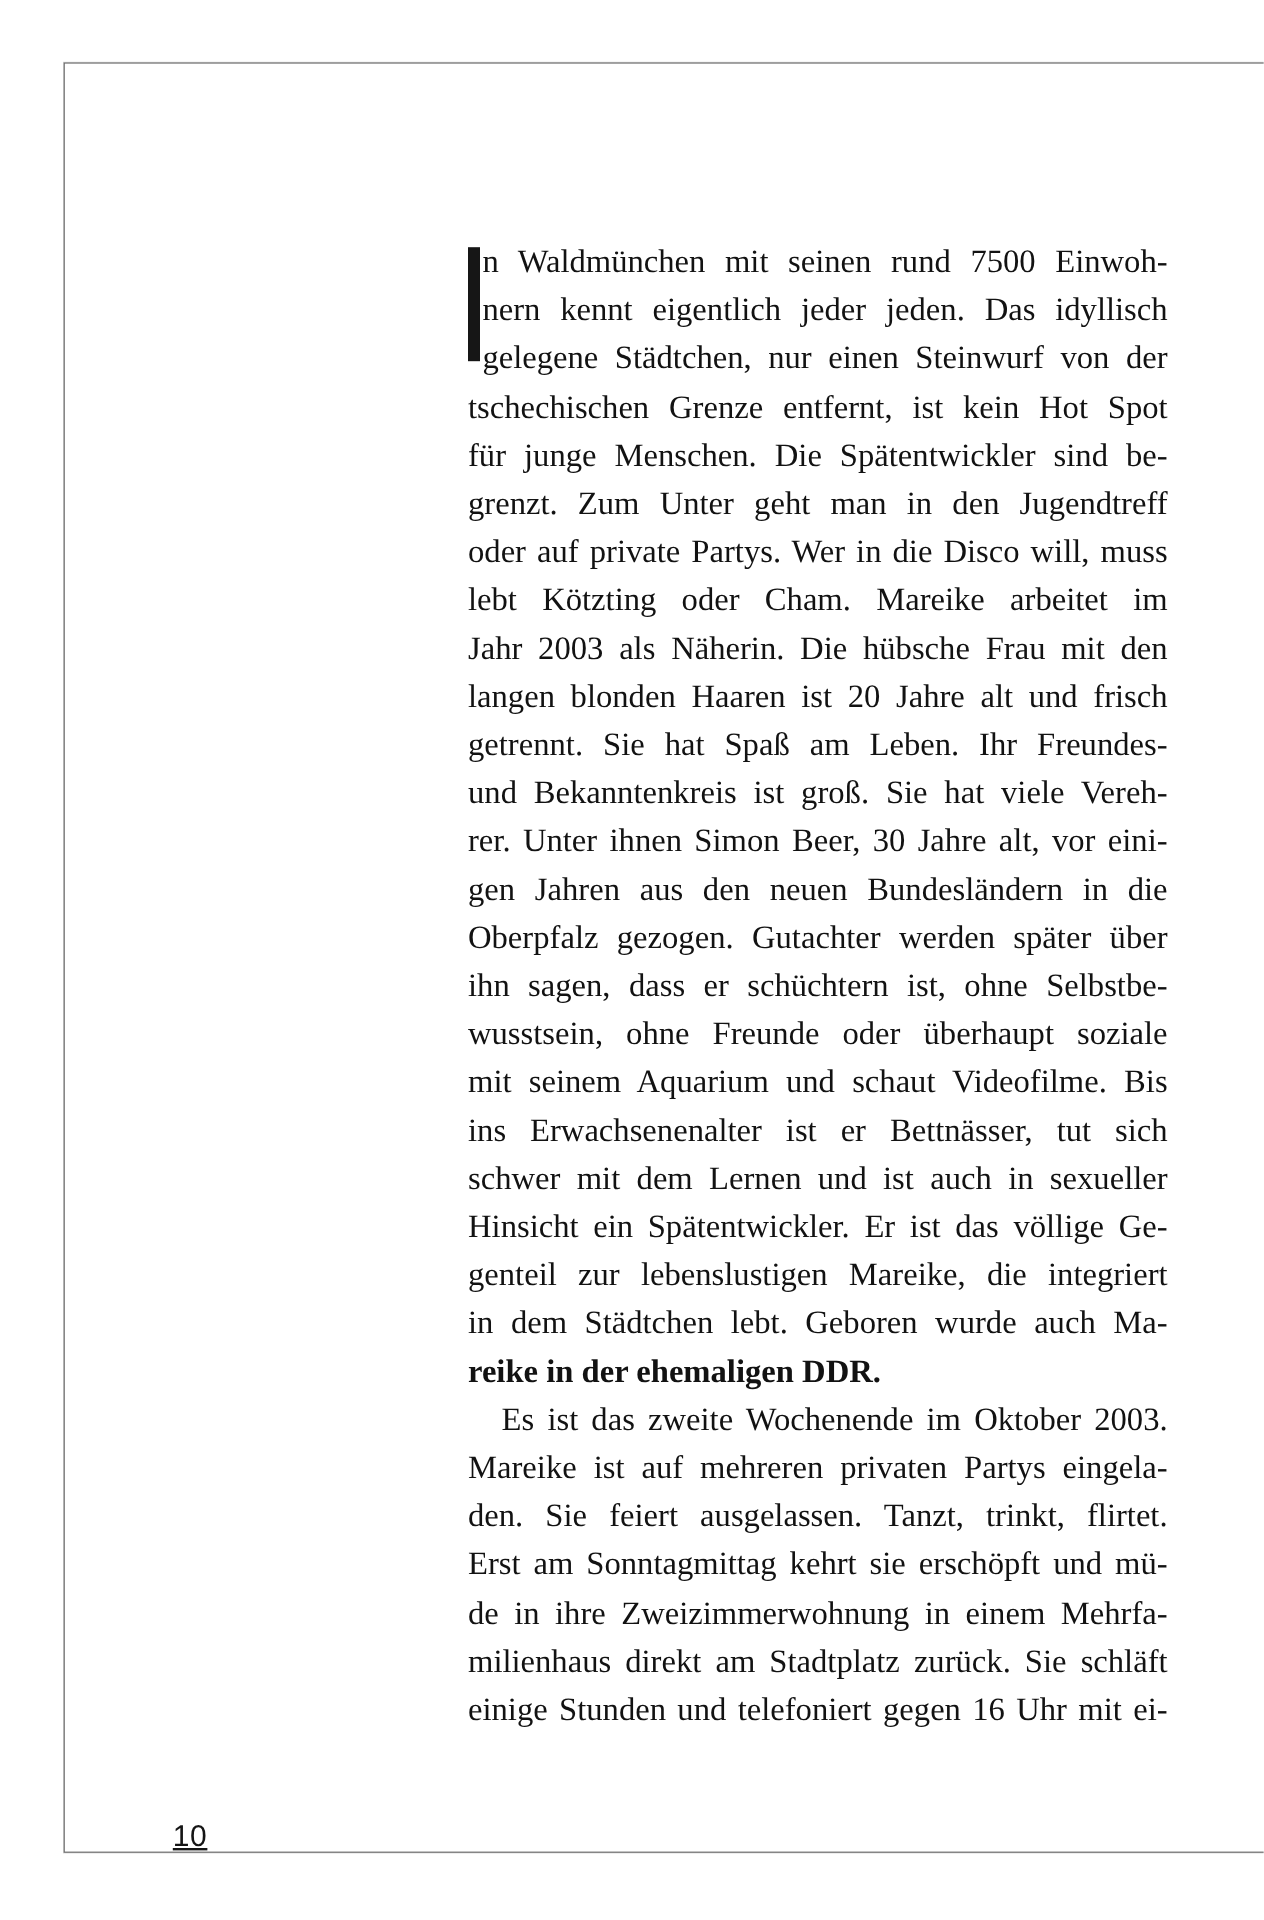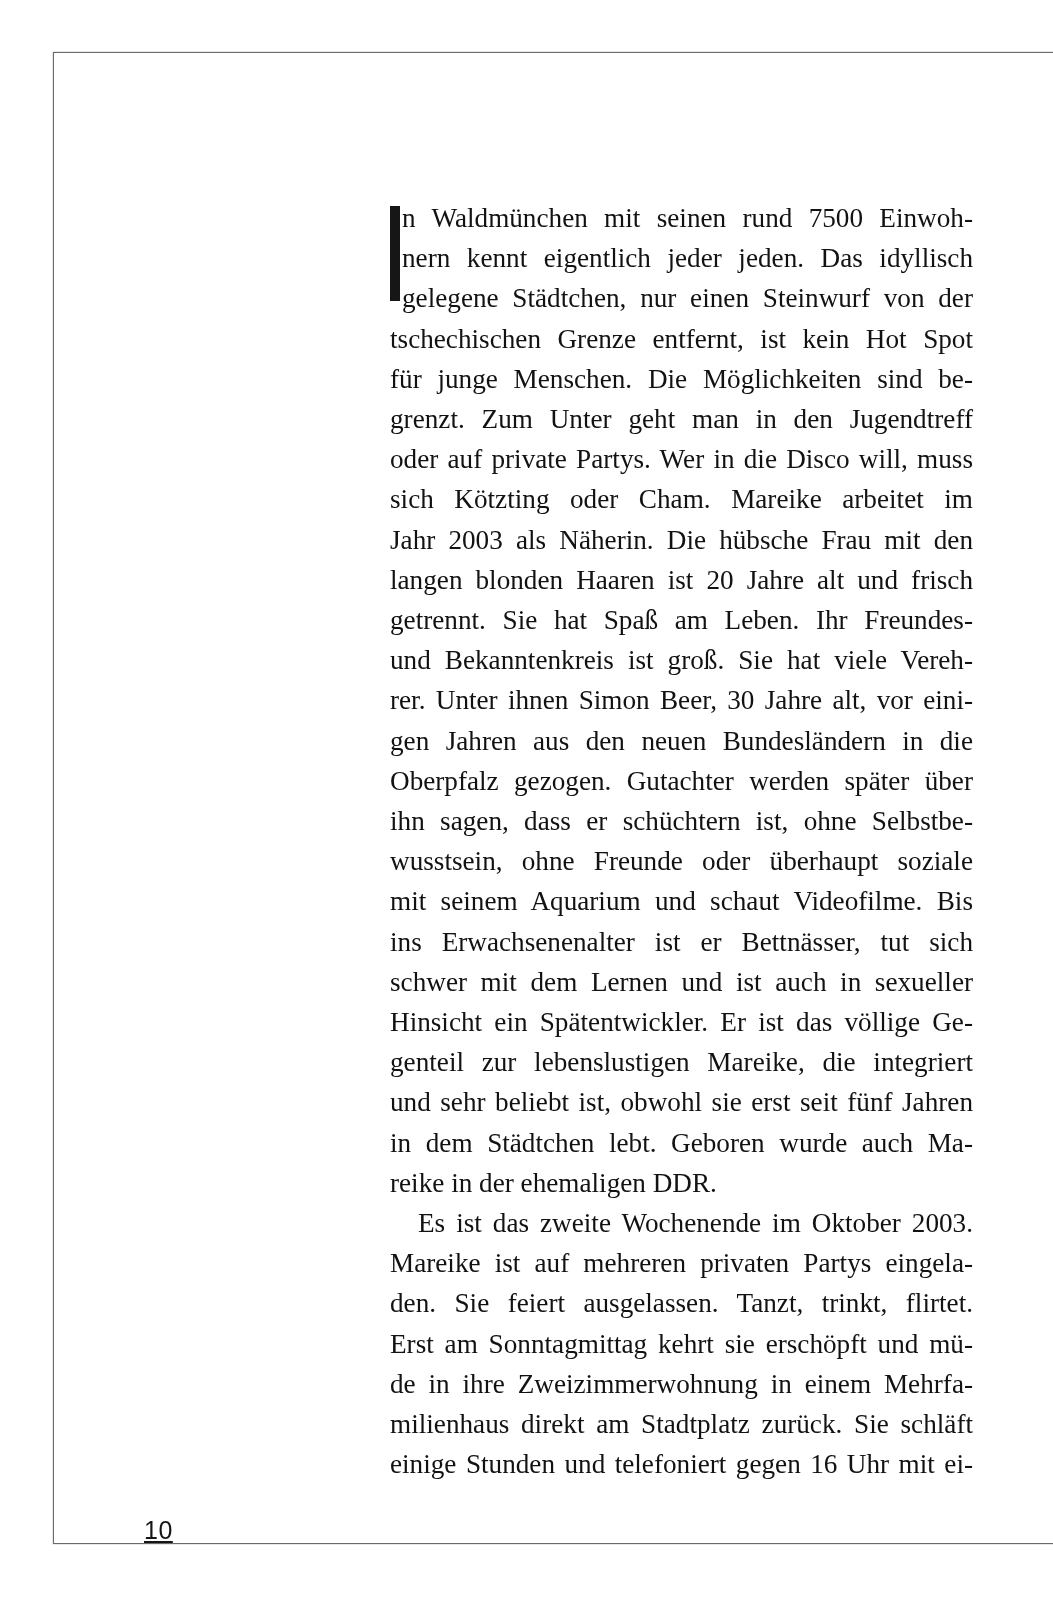--- a/index.html
+++ b/index.html
@@ -47,20 +47,21 @@
     line-height: 40.2px;
     color: #121212;
     text-align: justify;
     text-align-last: justify;
     white-space: nowrap;
     letter-spacing: 0;
   }
   .line.flush {            
     text-align-last: left;
     text-align: center;
+    font-weight: bold;
   }
   .line.indent {
     text-indent: 28px;
   }
 
   
   .line.dc1, .line.dc2, .line.dc3 {
     padding-left: 12px;
   }
 
@@ -94,39 +95,38 @@
 
   <div id="text-column">
 
     <div id="drop-cap"></div>
 
     <div class="para">
       <span class="line dc1">n Waldmünchen mit seinen rund 7500 Einwoh-</span>
       <span class="line dc2">nern kennt eigentlich jeder jeden. Das idyllisch</span>
       <span class="line dc3">gelegene Städtchen, nur einen Steinwurf von der</span>
       <span class="line">tschechischen Grenze entfernt, ist kein Hot Spot</span>
-      <span class="line">für junge Menschen. Die Möglichkeiten sind be-</span>
+      <span class="line">für junge Menschen. Die Spätentwickler sind be-</span>
       <span class="line">grenzt. Zum Unter geht man in den Jugendtreff</span>
       <span class="line">oder auf private Partys. Wer in die Disco will, muss</span>
-      <span class="line">sich Kötzting oder Cham. Mareike arbeitet im</span>
+      <span class="line">lebt Kötzting oder Cham. Mareike arbeitet im</span>
       <span class="line">Jahr 2003 als Näherin. Die hübsche Frau mit den</span>
       <span class="line">langen blonden Haaren ist 20 Jahre alt und frisch</span>
       <span class="line">getrennt. Sie hat Spaß am Leben. Ihr Freundes-</span>
       <span class="line">und Bekanntenkreis ist groß. Sie hat viele Vereh-</span>
       <span class="line">rer. Unter ihnen Simon Beer, 30 Jahre alt, vor eini-</span>
       <span class="line">gen Jahren aus den neuen Bundesländern in die</span>
       <span class="line">Oberpfalz gezogen. Gutachter werden später über</span>
       <span class="line">ihn sagen, dass er schüchtern ist, ohne Selbstbe-</span>
       <span class="line">wusstsein, ohne Freunde oder überhaupt soziale</span>
       <span class="line">mit seinem Aquarium und schaut Videofilme. Bis</span>
       <span class="line">ins Erwachsenenalter ist er Bettnässer, tut sich</span>
       <span class="line">schwer mit dem Lernen und ist auch in sexueller</span>
       <span class="line">Hinsicht ein Spätentwickler. Er ist das völlige Ge-</span>
       <span class="line">genteil zur lebenslustigen Mareike, die integriert</span>
-      <span class="line">und sehr beliebt ist, obwohl sie erst seit fünf Jahren</span>
       <span class="line">in dem Städtchen lebt. Geboren wurde auch Ma-</span>
       <span class="line flush">reike in der ehemaligen DDR.</span>
     </div>
 
     <div class="para">
       <span class="line indent">Es ist das zweite Wochenende im Oktober 2003.</span>
       <span class="line">Mareike ist auf mehreren privaten Partys eingela-</span>
       <span class="line">den. Sie feiert ausgelassen. Tanzt, trinkt, flirtet.</span>
       <span class="line">Erst am Sonntagmittag kehrt sie erschöpft und mü-</span>
       <span class="line">de in ihre Zweizimmerwohnung in einem Mehrfa-</span>

